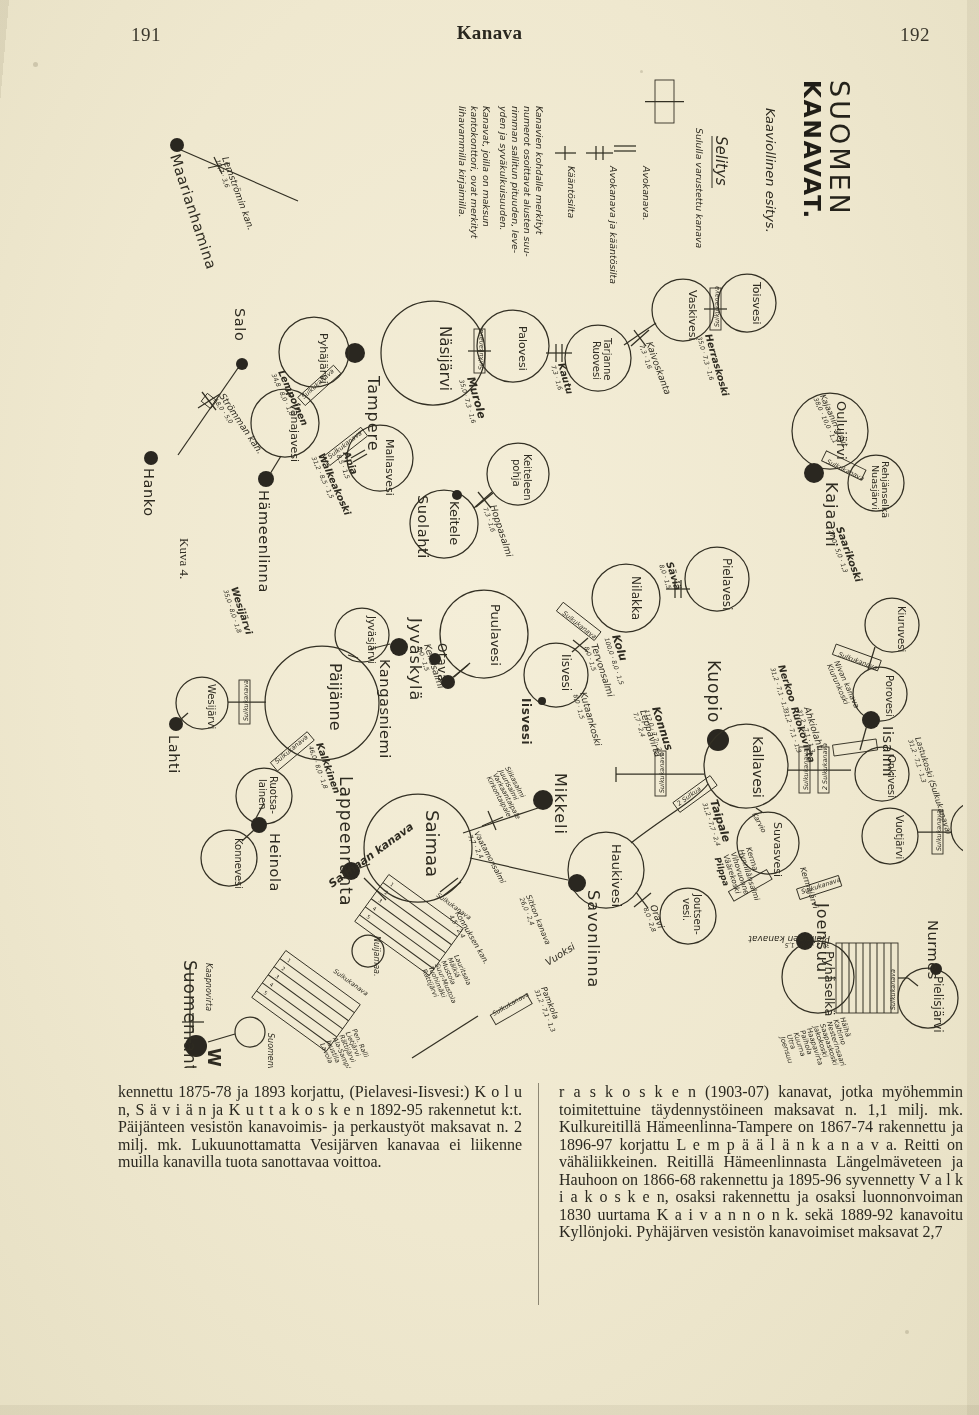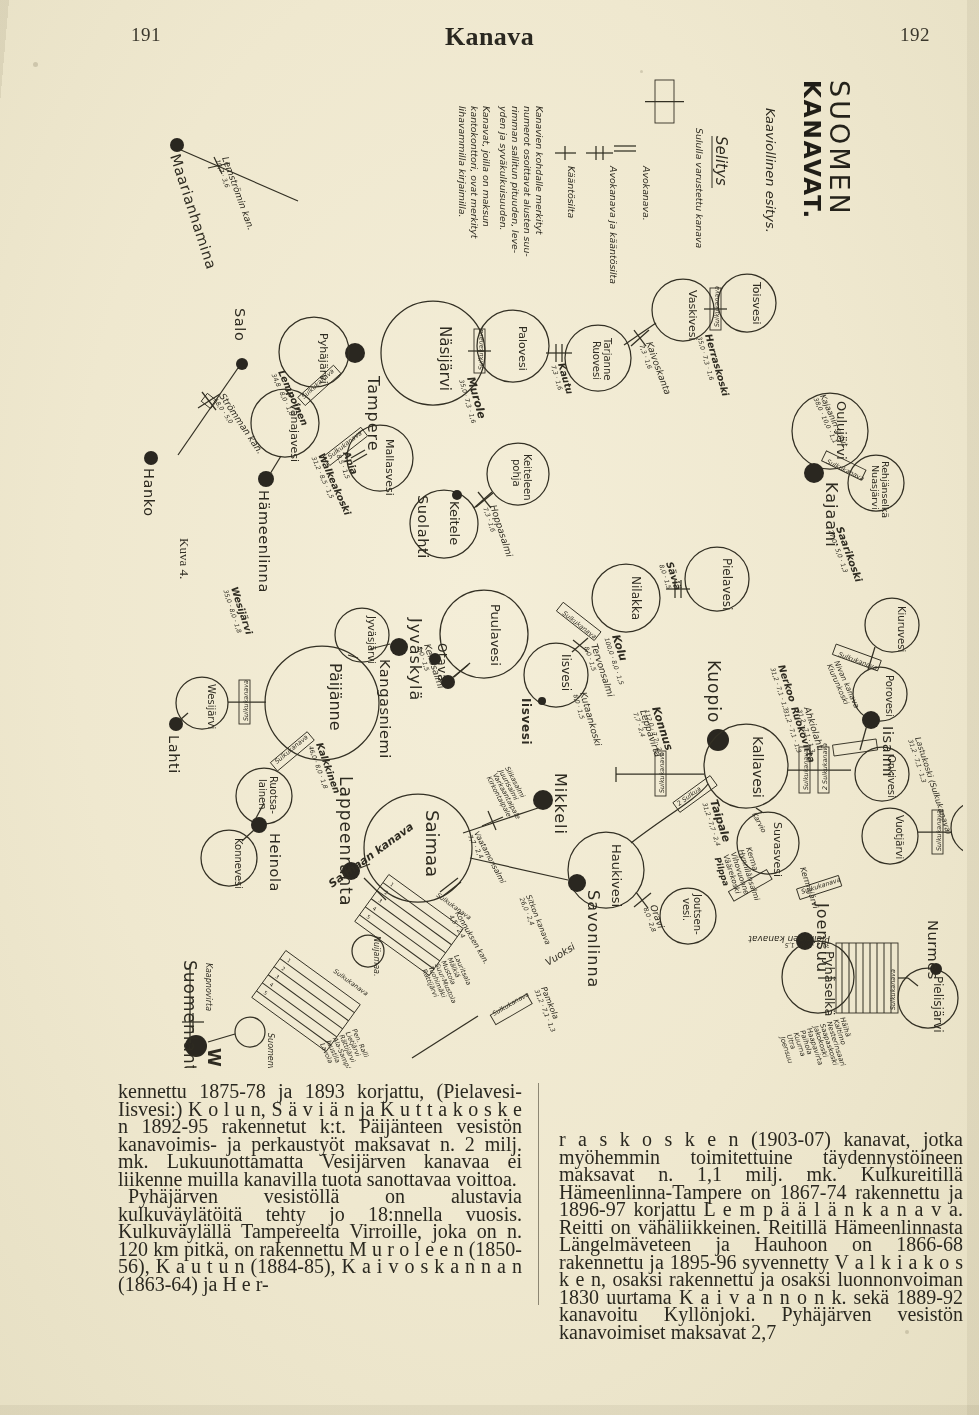--- a/index.html
+++ b/index.html
@@ -18,21 +18,21 @@
       linear-gradient(0deg, rgba(120,110,80,.10) 0 10px, rgba(0,0,0,0) 10px 100%);
     pointer-events:none;}
   .speck{position:absolute;border-radius:50%;background:rgba(90,80,55,.20);}
 
   
   .head{position:absolute;left:0;top:24px;width:979px;height:26px;}
   .folio{position:absolute;top:0;font-size:19px;letter-spacing:.5px;color:#3a372c;}
   .folio.l{left:131px;}
   .folio.r{right:49px;margin-left:13px;}
   .headword{position:absolute;left:0;top:-2px;width:979px;text-align:center;
-            font-size:26px;font-weight:bold;letter-spacing:.4px;color:#2a2820;}
+            font-size:19px;font-weight:bold;letter-spacing:.4px;color:#2a2820;}
 
   
   .plate{position:absolute;left:118px;top:58px;width:845px;height:1010px;}
   .plate svg{position:absolute;left:0;top:0;}
 
   
   text{font-family:"DejaVu Sans",sans-serif;fill:#2e2b21;}
   .lk{font-family:"DejaVu Sans",sans-serif;font-size:11px;}
   .city{font-family:"DejaVu Sans",sans-serif;font-size:14.5px;letter-spacing:.6px;}
   .citybig{font-family:"DejaVu Sans",sans-serif;font-size:16px;letter-spacing:1px;}
@@ -49,24 +49,24 @@
   .figno{font-family:"Liberation Serif",serif;font-size:13px;fill:#312e25;}
   .lockno{font-family:"DejaVu Sans",sans-serif;font-size:5px;}
   circle.lake,ellipse.lake{fill:none;stroke:#333024;stroke-width:1.25;}
   .edge{stroke:#333024;stroke-width:1.25;fill:none;}
   .thin{stroke:#333024;stroke-width:1;fill:none;}
   .town{fill:#2a2720;}
   .bx{fill:none;stroke:#333024;stroke-width:.9;}
 
   
   .cols{position:absolute;left:118px;top:1083px;width:845px;height:225px;}
-  .col{position:absolute;top:0;width:404px;font-size:20px;line-height:17.55px;
+  .col{position:absolute;top:0;width:404px;font-size:16px;line-height:17.55px;
        text-align:justify;color:#2a2820;}
   .col.a{left:0;}
-  .col.b{left:441px;margin-top:48px;}
+  .col.b{left:441px;}
   .rule{position:absolute;left:420px;top:0;width:1px;height:222px;
         background:rgba(60,55,40,.55);}
   .col p{margin:0;}
   .col p+p{text-indent:10px;}
 </style>
 </head>
 <body>
 
 <div class="paper"></div>
 <div class="speck" style="left:33px;top:62px;width:5px;height:5px;"></div>
@@ -830,18 +830,17 @@
   <g>
     <text class="figno" transform="translate(62,480) rotate(90)" x="0" y="0">Kuva 4.</text>
   </g>
 </svg>
 </div>
 
 <div class="cols">
   <div class="rule"></div>
   <div class="col a">
     <p>kennettu 1875-78 ja 1893 korjattu, (Pielavesi-Iisvesi:) K o l u n, S ä v i ä n ja K u t t a k o s k e n 1892-95 rakennetut k:t. Päijänteen vesistön kanavoimis- ja perkaustyöt maksavat n. 2 milj. mk. Lukuunottamatta Vesijärven kanavaa ei liikenne muilla kanavilla tuota sanottavaa voittoa.</p>
-    <p>Pyhäjärven vesistöllä on alustavia kulkuväylätöitä tehty jo 18:nnella vuosis. Kulkuväylällä Tampereelta Virroille, joka on n. 120 km pitkä, on rakennettu M u r o l e e n (1850-56), K a u t u n (1884-85), K a i v o s k a n n a n (1863-64) ja H e r-</p>
   </div>
   <div class="col b">
     <p>r a s k o s k e n (1903-07) kanavat, jotka myöhemmin toimitettuine täydennystöineen maksavat n. 1,1 milj. mk. Kulkureitillä Hämeenlinna-Tampere on 1867-74 rakennettu ja 1896-97 korjattu L e m p ä ä l ä n  k a n a v a. Reitti on vähäliikkeinen. Reitillä Hämeenlinnasta Längelmäveteen ja Hauhoon on 1866-68 rakennettu ja 1895-96 syvennetty V a l k i a k o s k e n, osaksi rakennettu ja osaksi luonnonvoiman 1830 uurtama K a i v a n n o n  k. sekä 1889-92 kanavoitu Kyllönjoki. Pyhäjärven vesistön kanavoimiset maksavat 2,7</p>
   </div>
 </div>
 
 </body></html>

